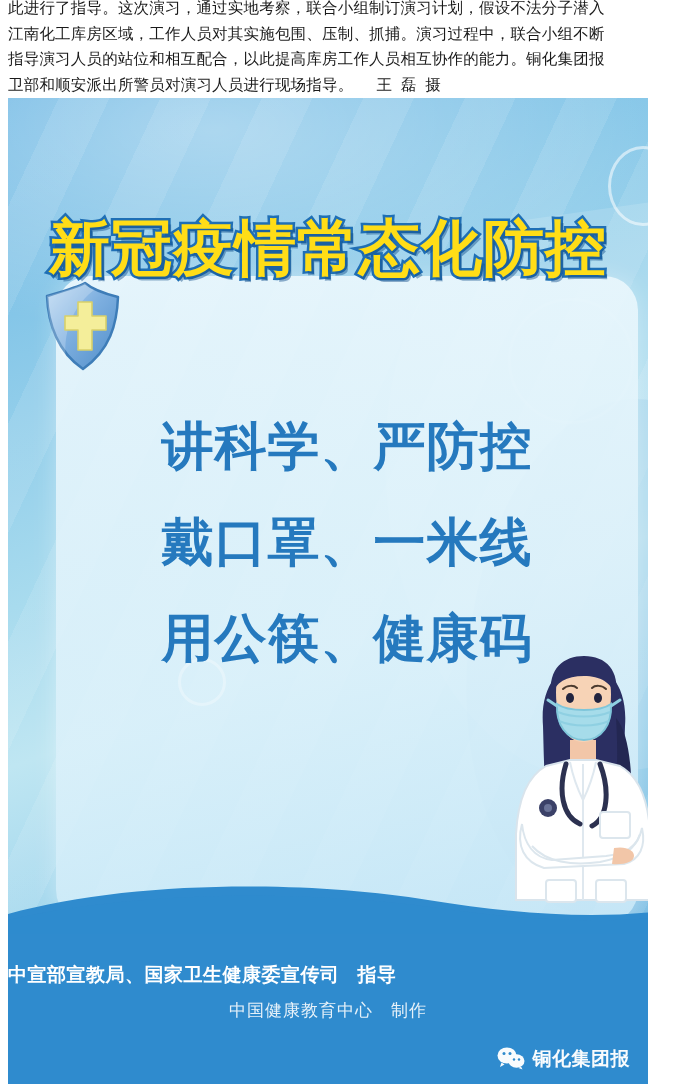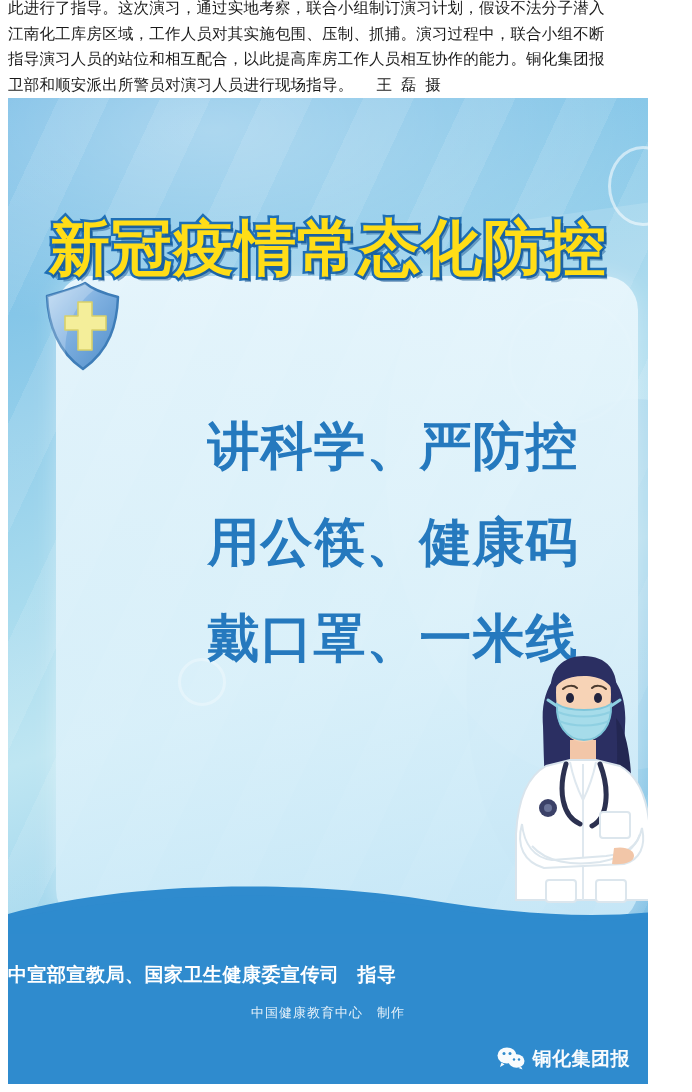--- a/index.html
+++ b/index.html
@@ -137,21 +137,20 @@
     width: 86px;
     height: 92px;
   }
 
   
   .slogans {
     position: absolute;
     left: 48px;
     top: 300px;
     width: 582px;
-    padding-left: 46px;
   }
   .slogan-line {
     text-align: center;
     font-size: 52px;
     font-weight: 900;
     color: #2579BE;
     letter-spacing: 1px;
     line-height: 96px;
     font-family: "DejaVu Sans", "Liberation Sans", sans-serif;
     white-space: nowrap;
@@ -192,21 +191,21 @@
     font-family: "DejaVu Sans", "Liberation Sans", sans-serif;
     white-space: nowrap;
   }
   .credit-1 .sep { display:inline-block; width: 18px; }
   .credit-2 {
     position: absolute;
     left: 0; right: 0;
     bottom: 62px;
     text-align: center;
     color: rgba(255,255,255,0.88);
-    font-size: 13px;
+    font-size: 17px;
     font-weight: 400;
     letter-spacing: 1px;
     font-family: "DejaVu Serif", "Liberation Serif", serif;
     white-space: nowrap;
   }
 
   
   .wechat-mark {
     position: absolute;
     right: 18px;
@@ -256,22 +255,22 @@
         </linearGradient>
       </defs>
       <path d="M9 16 C26 11 40 7 47 3 C54 9 68 14 80 17 C79 44 72 70 45 89 C20 72 10 44 9 16 Z" fill="url(#shg)" stroke="#3e7db8" stroke-width="2.5" stroke-linejoin="round"></path>
       <path d="M9 16 C26 11 40 7 47 3 C49 6 52 8 56 10 C40 22 24 46 28 80 C16 64 10 42 9 16 Z" fill="rgba(255,255,255,0.22)"></path>
       <path d="M40 22 h14 v14 h14 v14 h-14 v20 h-14 v-20 h-13 v-14 h13 z" fill="#F4EE9A" stroke="#d8d06a" stroke-width="1.6" stroke-linejoin="round"></path>
     </svg>
   </span>
 
   <div class="slogans">
     <div class="slogan-line">讲科学、严防控</div>
+    <div class="slogan-line">戴口罩、一米线</div>
     <div class="slogan-line">用公筷、健康码</div>
-    <div class="slogan-line">戴口罩、一米线</div>
   </div>
 
   <span class="doctor">
     <svg viewBox="0 0 190 262" width="190" height="262" aria-hidden="true">
 
       <path d="M55 78 C52 40 70 16 95 16 C120 16 140 38 137 78 C136 112 134 150 128 176 L62 176 C56 148 56 110 55 78 Z" fill="#2b2f62"></path>
       <path d="M128 70 C142 86 146 130 142 178 L124 178 C130 140 130 100 128 70 Z" fill="#232752"></path>
 
       <path d="M82 92 h26 v30 h-26 z" fill="#f2c6a8"></path>
 

